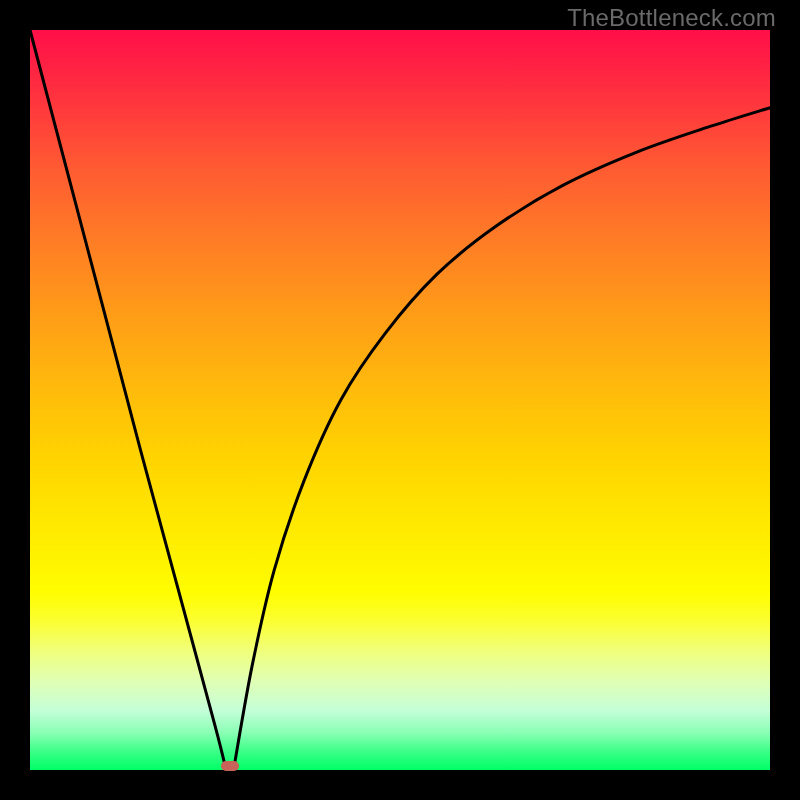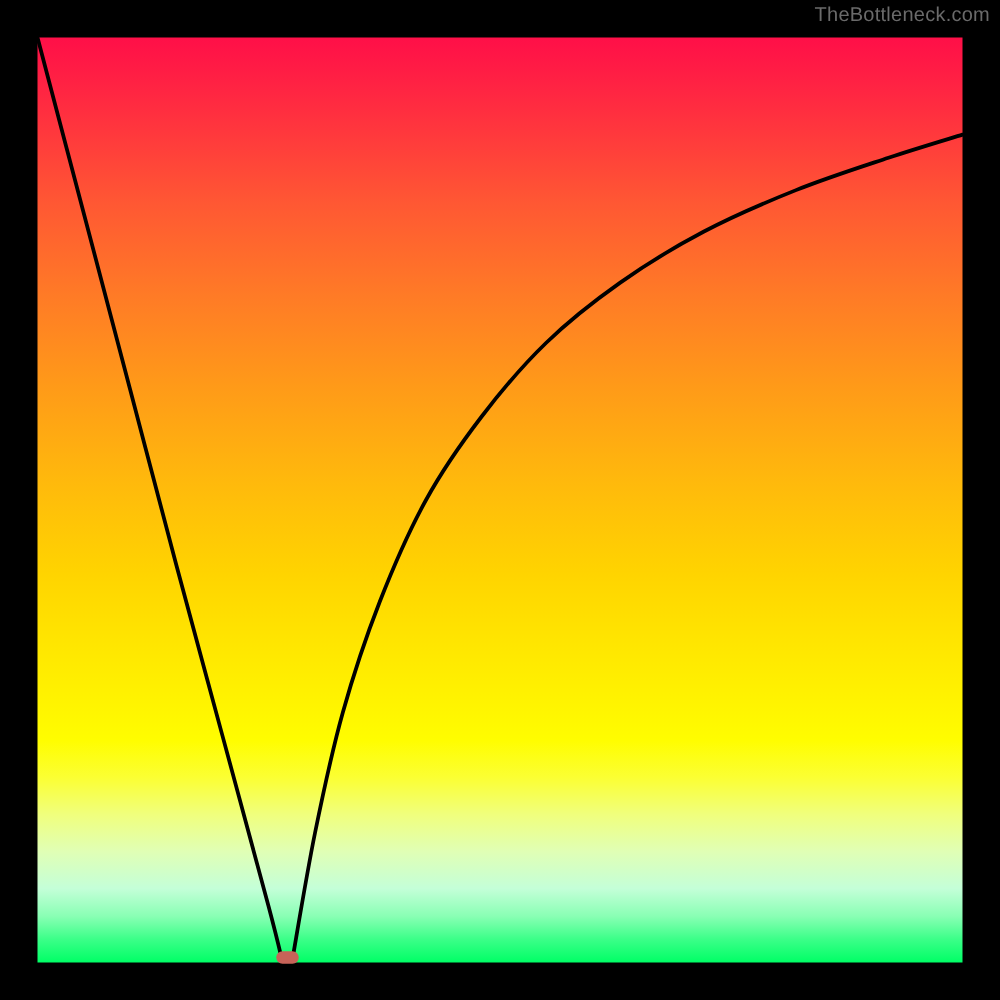--- a/index.html
+++ b/index.html
@@ -40,23 +40,23 @@
       #e0ffb5 88%,
       #c4ffd8 92%,
       #89ffb4 95%,
       #3bff88 97.5%,
       #00ff66 100%
     );
   }
   .watermark {
     position: absolute;
     top: 4px;
-    right: 8px;
+    right: 24px;
     color: #6a6a6a;
-    font-size: 16px;
+    font-size: 24px;
     letter-spacing: 0.2px;
     font-weight: 400;
     user-select: none;
   }
   svg.curves {
     position: absolute;
     left: 0;
     top: 0;
     width: 740px;
     height: 740px;

